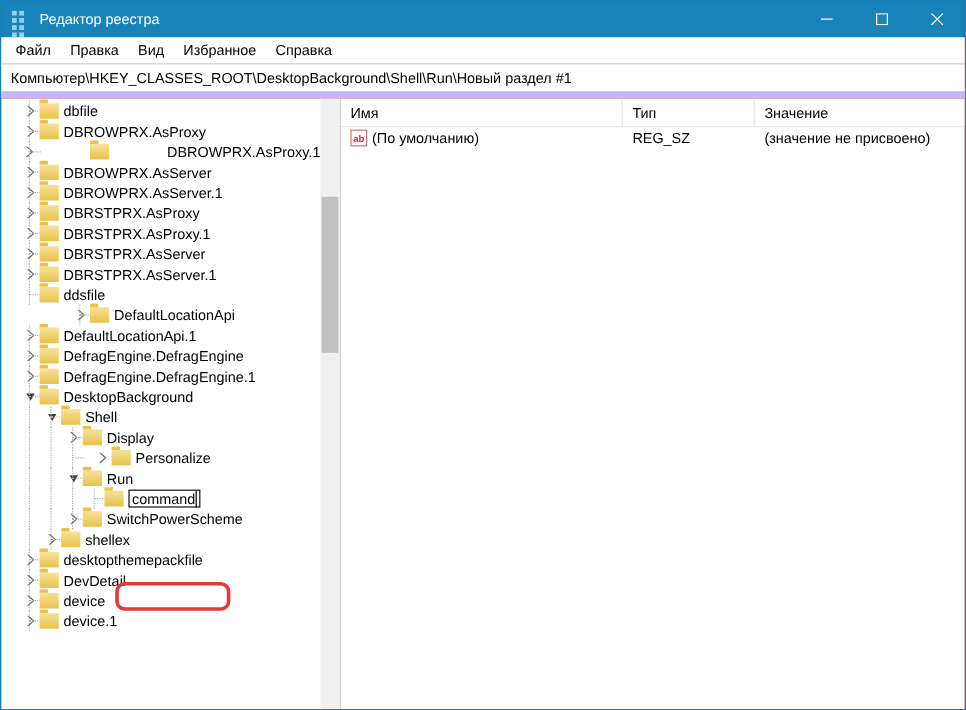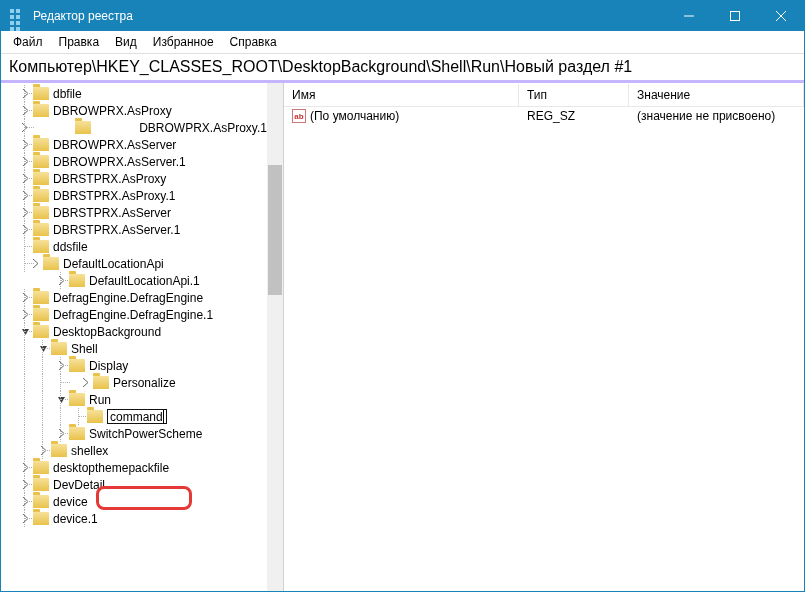--- a/index.html
+++ b/index.html
@@ -6,21 +6,21 @@
 body { background: #fff; width: 805px; height: 592px; overflow: hidden; font-size: 12px; }
 .window { width: 805px; height: 592px; border: 1px solid #1883b8; display: flex; flex-direction: column; background: #b91c1c; }
 .titlebar { background: #1883b8; color: #fff; height: 30px; display: flex; align-items: center; padding: 0 0 0 8px; }
 .titlebar .app-icon { width: 16px; height: 16px; margin-right: 8px; display: flex; flex-wrap: wrap; }
 .titlebar .app-icon span { width: 4px; height: 4px; background: #8fd0ef; margin: 1px; }
 .titlebar .title { font-size: 12px; flex: 1; }
 .win-controls { display: flex; height: 100%; }
 .win-btn { width: 46px; height: 30px; display: flex; align-items: center; justify-content: center; color: #fff; cursor: default; }
 .menubar { display: flex; padding: 0 4px; font-size: 12px; background: #fff; }
 .menubar .menu-item { padding: 4px 8px; cursor: default; }
-.address { border-top: 1px solid #e0e0e0; border-bottom: 3px solid #c4b5fd; padding: 4px 8px; font-size: 16px; background: #fff; }
+.address { border-top: 1px solid #e0e0e0; border-bottom: 6px solid #c4b5fd; padding: 4px 8px; font-size: 12px; background: #fff; }
 .content { flex: 1; display: flex; overflow: hidden; }
 .tree-pane { width: 283px; border-right: 1px solid #d0d0d0; overflow: hidden; position: relative; background: #fff; }
 .tree-inner { position: absolute; top: 0; left: 0; right: 16px; bottom: 0; overflow: hidden; padding: 2px 0; }
 .scrollbar { position: absolute; right: 0; top: 0; bottom: 0; width: 16px; background: #f0f0f0; }
 .scroll-thumb { position: absolute; left: 1px; right: 1px; top: 82px; height: 130px; background: #c1c1c1; }
 .tree-row { display: flex; align-items: center; height: 17px; font-size: 12px; white-space: nowrap; position: relative; }
 .expander { width: 12px; height: 12px; display: flex; align-items: center; justify-content: center; margin-right: 2px; color: #666; font-size: 10px; }
 .expander.spacer { visibility: hidden; }
 .folder-icon { width: 16px; height: 13px; background: linear-gradient(#f7e199, #e8c24a); border-radius: 1px 1px 0 0; margin-right: 4px; position: relative; flex-shrink: 0; }
 .folder-icon::before { content: ""; position: absolute; top: -3px; left: 0; width: 7px; height: 3px; background: #e8c24a; border-radius: 1px 1px 0 0; }
@@ -194,32 +194,32 @@
             <div class="folder-icon"></div>
             <span class="tree-label">DBRSTPRX.AsServer.1</span>
           </div>
           <div class="tree-row" style="padding-left: 18px;">
             <div class="dotted" style="left: 23px;"></div>
             <div class="hline" style="left: 23px; top: 8px; width: 10px;"></div>
             <div class="expander spacer"></div>
             <div class="folder-icon"></div>
             <span class="tree-label">ddsfile</span>
           </div>
-          <div class="tree-row" style="padding-left: 28px;">
+          <div class="tree-row" style="padding-left: 18px; margin-left: 42px;">
             <div class="dotted" style="left: 23px;"></div>
             <div class="hline" style="left: 23px; top: 8px; width: 10px;"></div>
             <div class="expander">
               <svg width="9" height="9">
                 <path d="M2 0 L7 4.5 L2 9" fill="none" stroke="#666" stroke-width="1"></path>
               </svg>
             </div>
             <div class="folder-icon"></div>
             <span class="tree-label">DefaultLocationApi</span>
           </div>
-          <div class="tree-row" style="padding-left: 18px; margin-left: 36px;">
+          <div class="tree-row" style="padding-left: 18px;">
             <div class="dotted" style="left: 23px;"></div>
             <div class="hline" style="left: 23px; top: 8px; width: 10px;"></div>
             <div class="expander">
               <svg width="9" height="9">
                 <path d="M2 0 L7 4.5 L2 9" fill="none" stroke="#666" stroke-width="1"></path>
               </svg>
             </div>
             <div class="folder-icon"></div>
             <span class="tree-label">DefaultLocationApi.1</span>
           </div>

